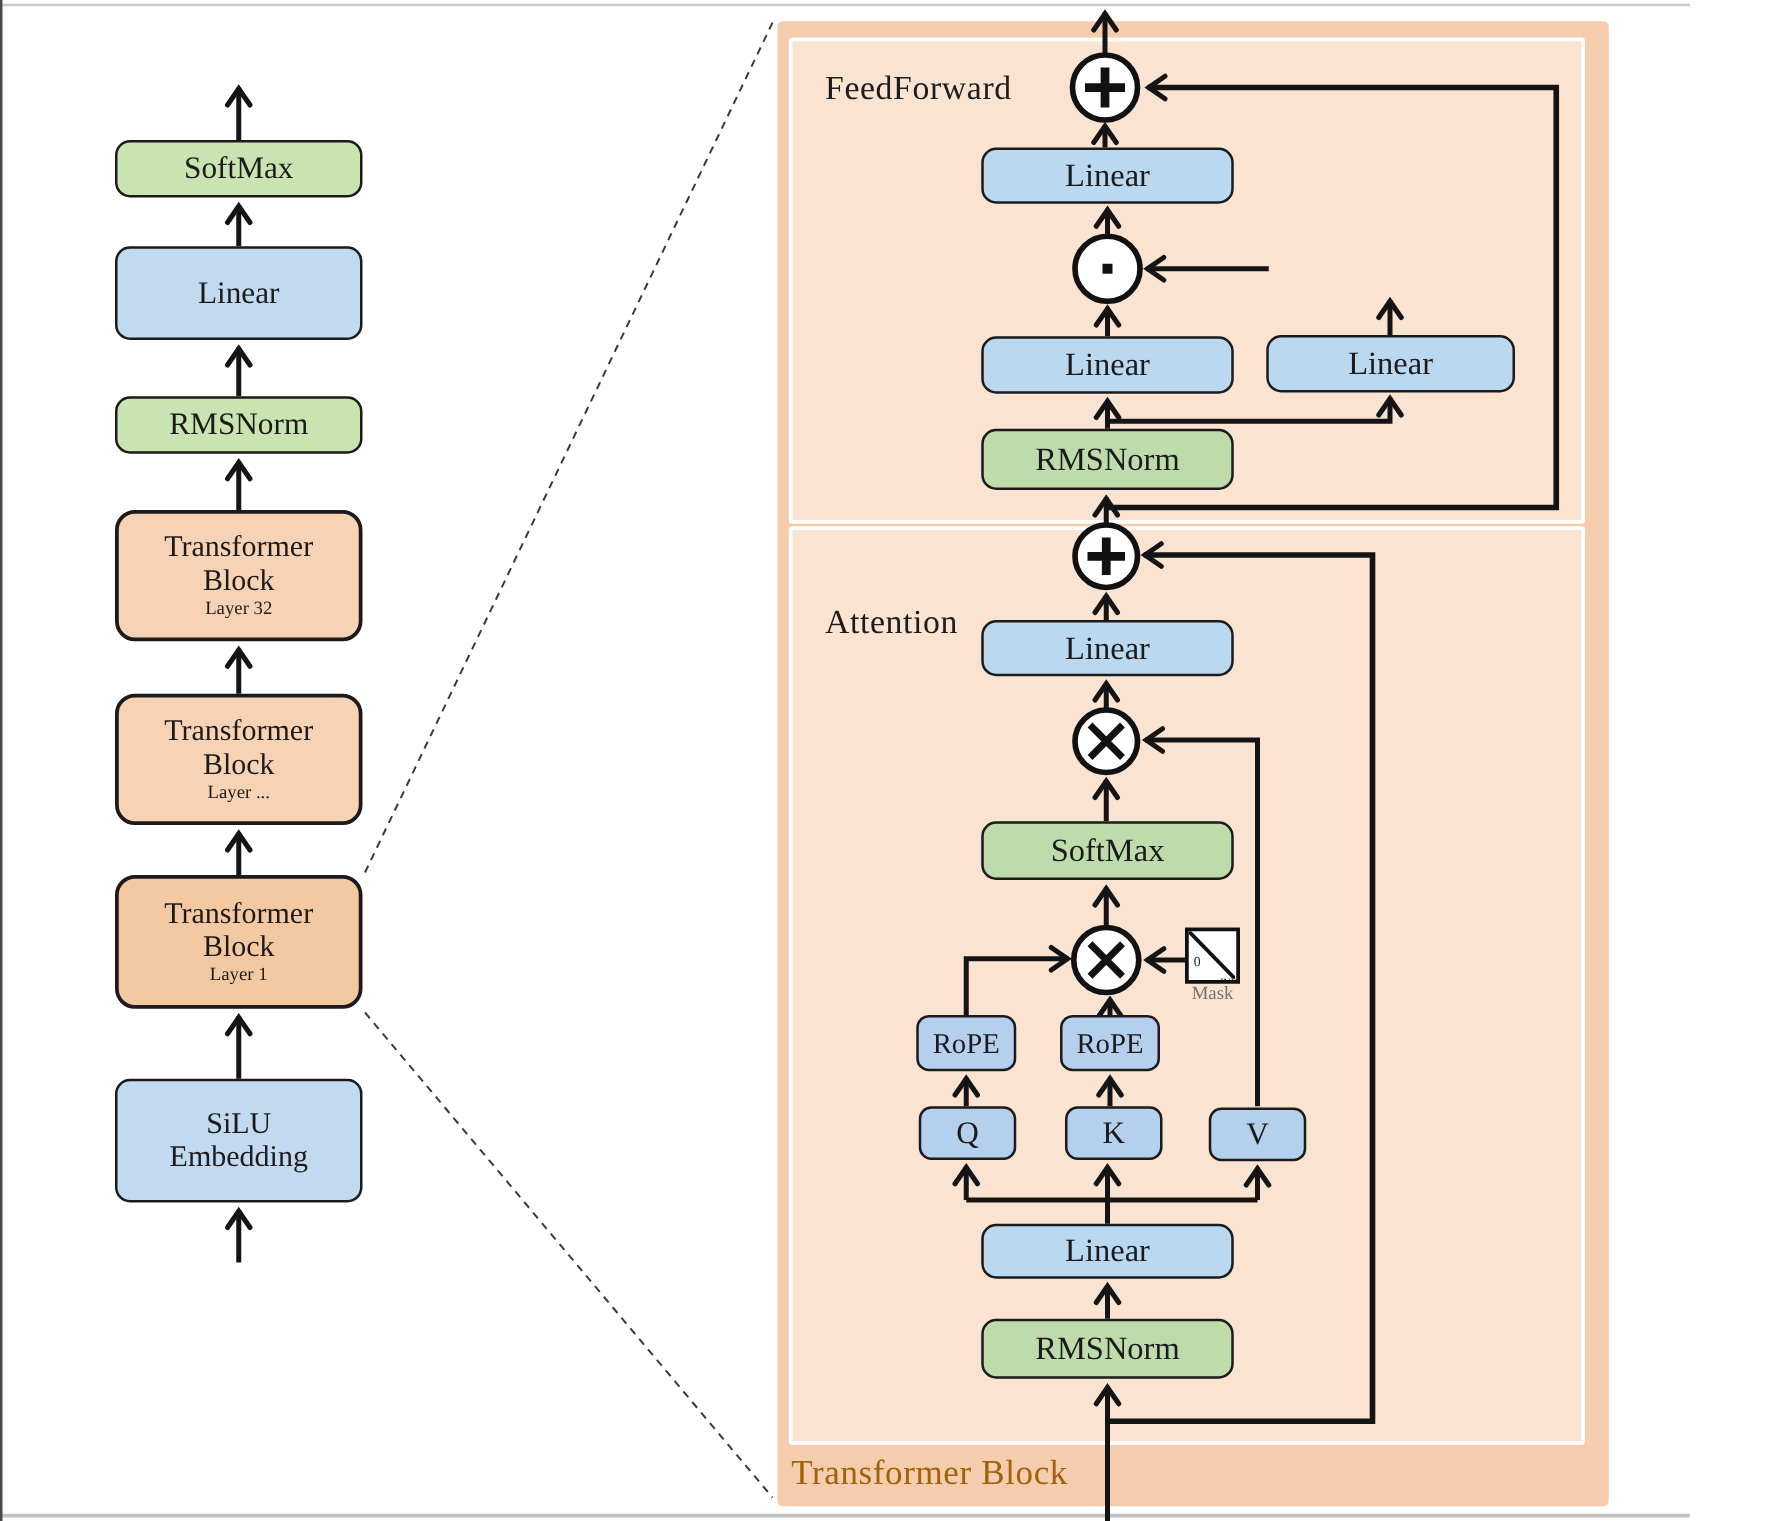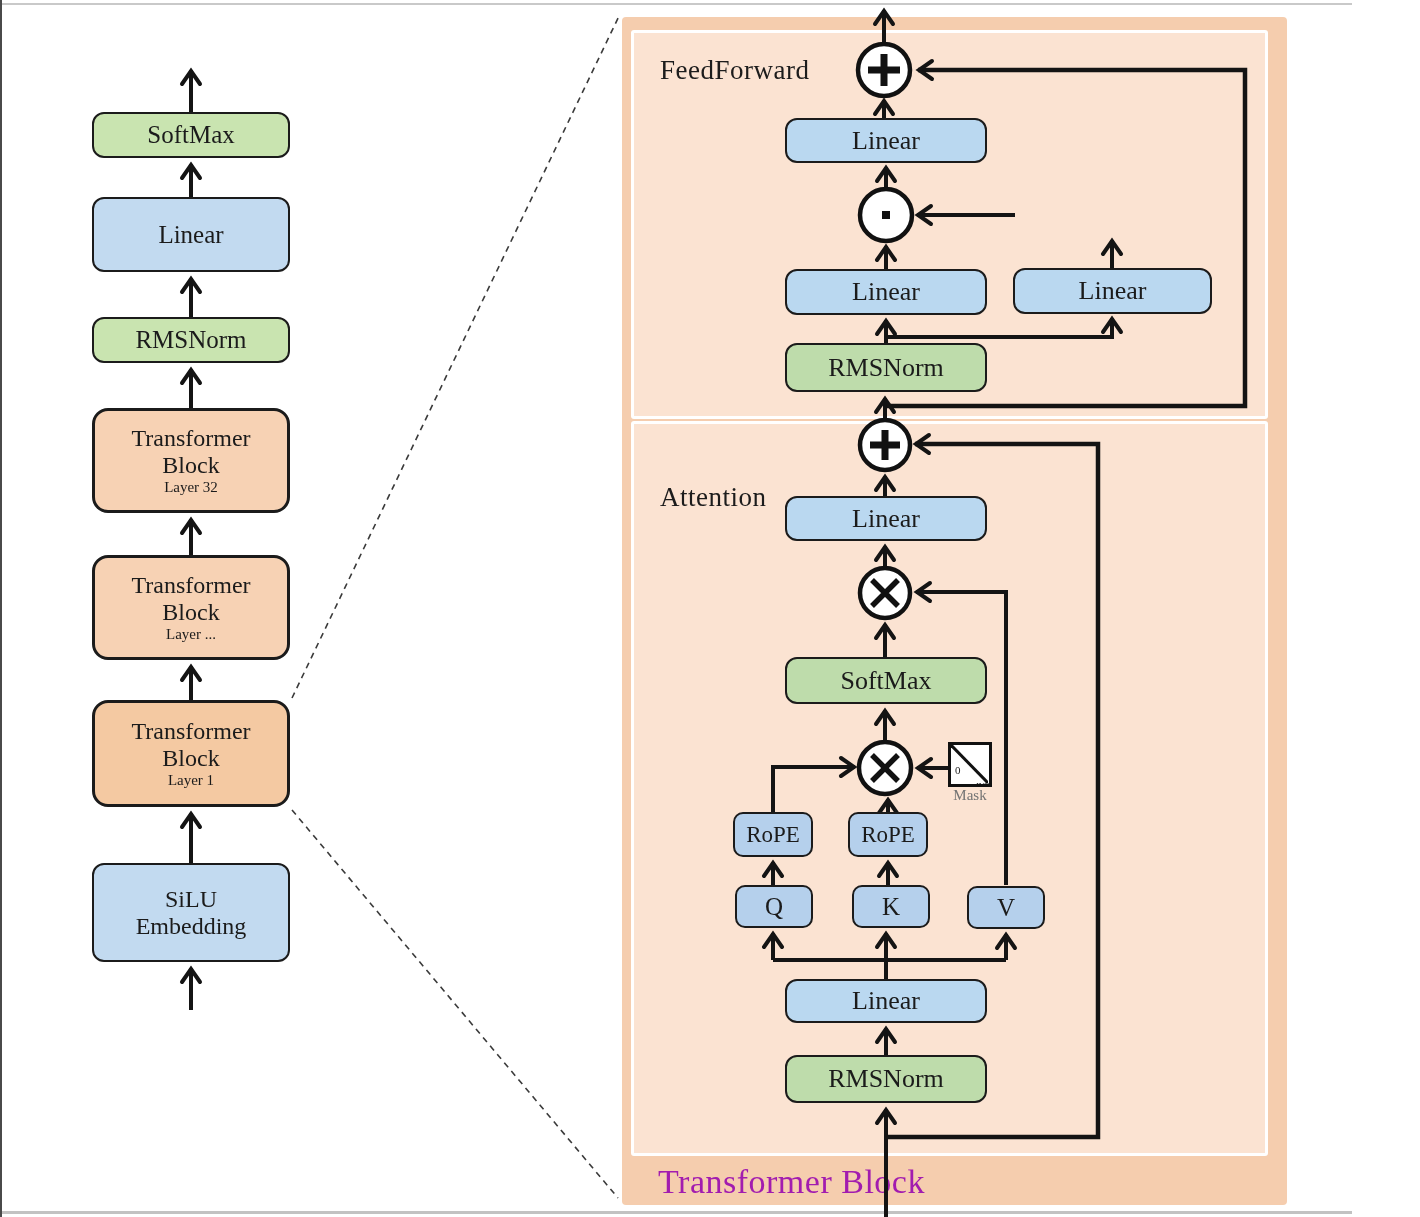--- a/index.html
+++ b/index.html
@@ -8,21 +8,21 @@
     font-family:"Liberation Serif","DejaVu Serif",serif;color:#1b1b1b;overflow:hidden;
   }
   .edge-frame{position:absolute;background:#c9c9c9;}
   
   .panel-outer{position:absolute;left:622px;top:17px;width:665px;height:1188px;
     background:#f5cdae;border-radius:4px;}
   .panel-inner{position:absolute;background:#fbe3d2;border:3px solid #ffffff;border-radius:3px;}
   .panel-ff{left:631px;top:30px;width:631px;height:383px;}
   .panel-attn{left:631px;top:421px;width:631px;height:729px;}
   .panel-label{position:absolute;font-size:27px;color:#1c1c1c;letter-spacing:0.5px;}
-  .tb-label{position:absolute;font-size:34px;color:#a21caf;letter-spacing:0.5px;margin-left:25px;}
+  .tb-label{position:absolute;font-size:28px;color:#a16207;letter-spacing:0.5px;}
   
   .node{position:absolute;display:flex;flex-direction:column;align-items:center;justify-content:center;
     border:2.5px solid #1b1b1b;border-radius:12px;box-sizing:border-box;text-align:center;line-height:1.12;}
   .node.blue   {background:#bad8f0;}
   .node.blue2  {background:#b5d0ec;border-radius:10px;}
   .node.green  {background:#bedcab;}
   .node.lblue  {background:#c2daf0;}
   .node.lgreen {background:#c9e4b0;}
   .node.orange {background:#f7d2b4;border-radius:16px;border-width:3px;}
   .node.orange2{background:#f4c9a2;border-radius:16px;border-width:3px;}

